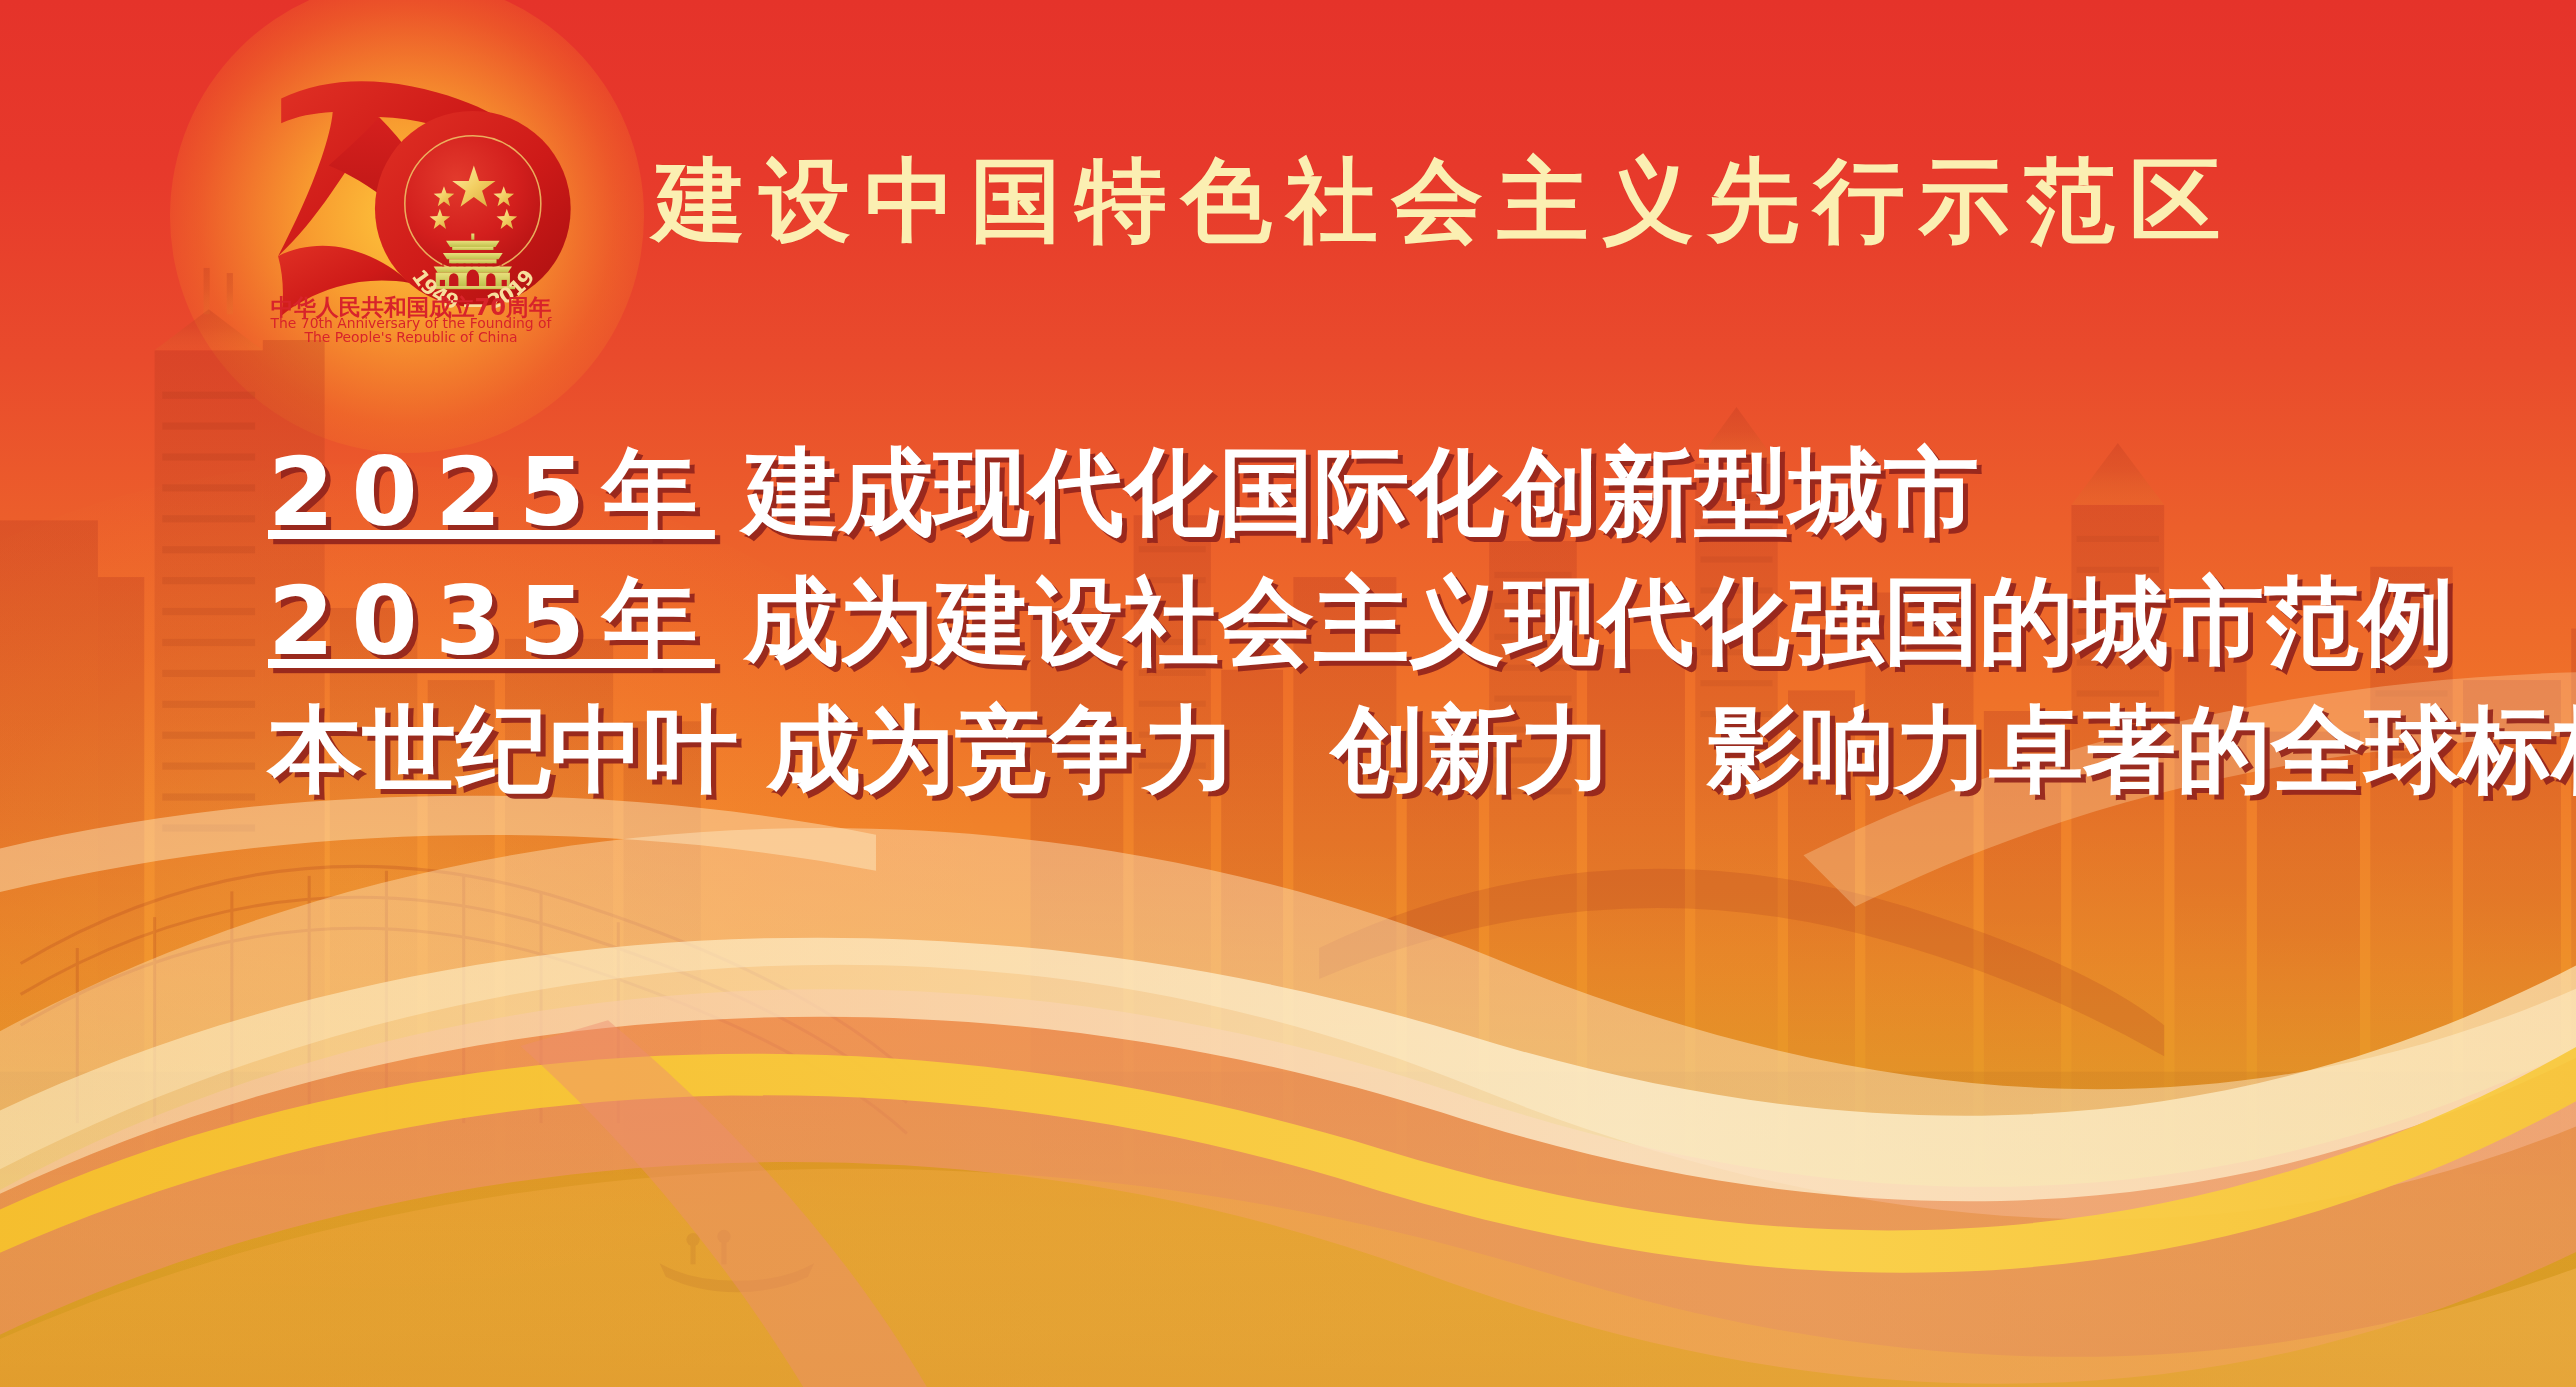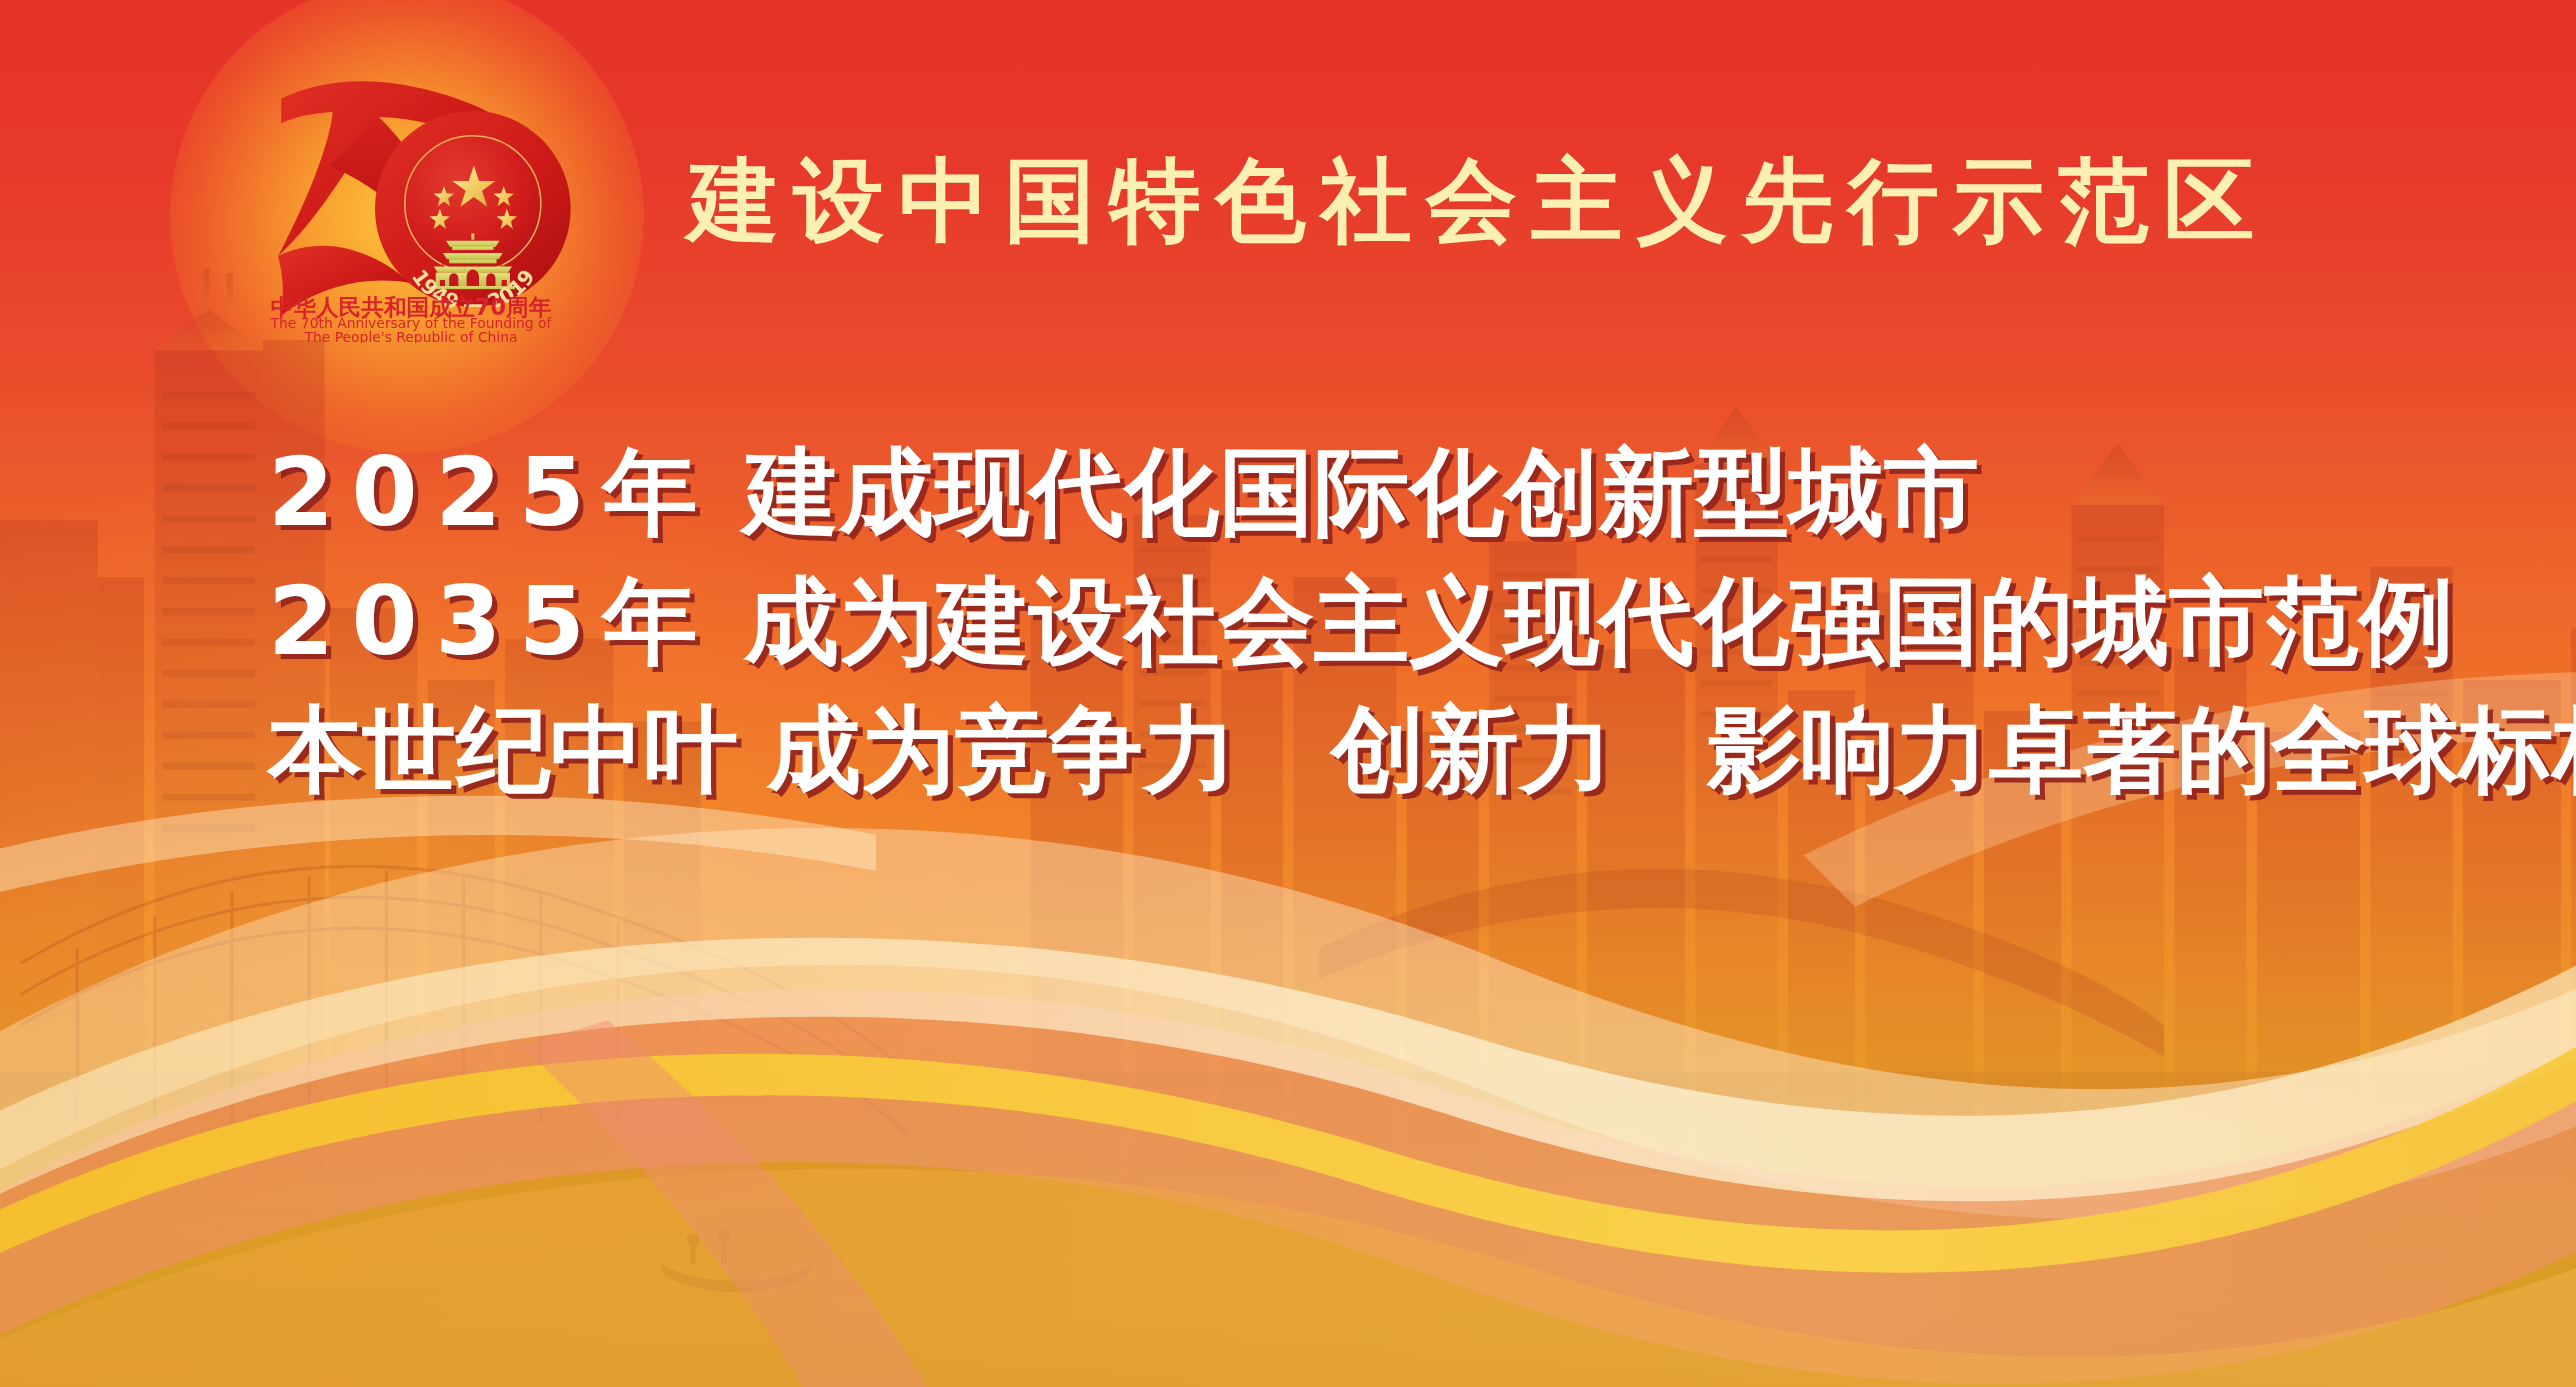--- a/index.html
+++ b/index.html
@@ -60,38 +60,37 @@
   
   #headline {
     position:absolute; left:654px; top:155px;
     color:#FBEFB2;
     font-size:91px;
     font-weight:bold;
     letter-spacing:14.4px;
     line-height:1;
     white-space:nowrap;
     text-shadow:0 0 1px rgba(180,30,20,0.25);
-    margin-left:34px;
   }
 
   
   #body-lines {
     position:absolute; left:268px; top:428px;
     width:2834px;
   }
   .body-line {
     color:#FFFFFF;
     font-weight:bold;
     font-size:95px;
     line-height:1.36;
     white-space:nowrap;
     text-shadow:
        5.2px 5.2px 0 rgba(146,36,28,0.92);
   }
-  .body-line .year { letter-spacing:17.5px; }
+  .body-line .year { letter-spacing:17.5px;text-decoration:underline; }
   .body-line .gap { display:inline-block; width:29px; }
 
   #line-3 { font-size:94px; }
 </style>
 </head>
 <body>
 
 <div id="poster">
 
   <div class="glow" id="glow-lowerleft"></div>

